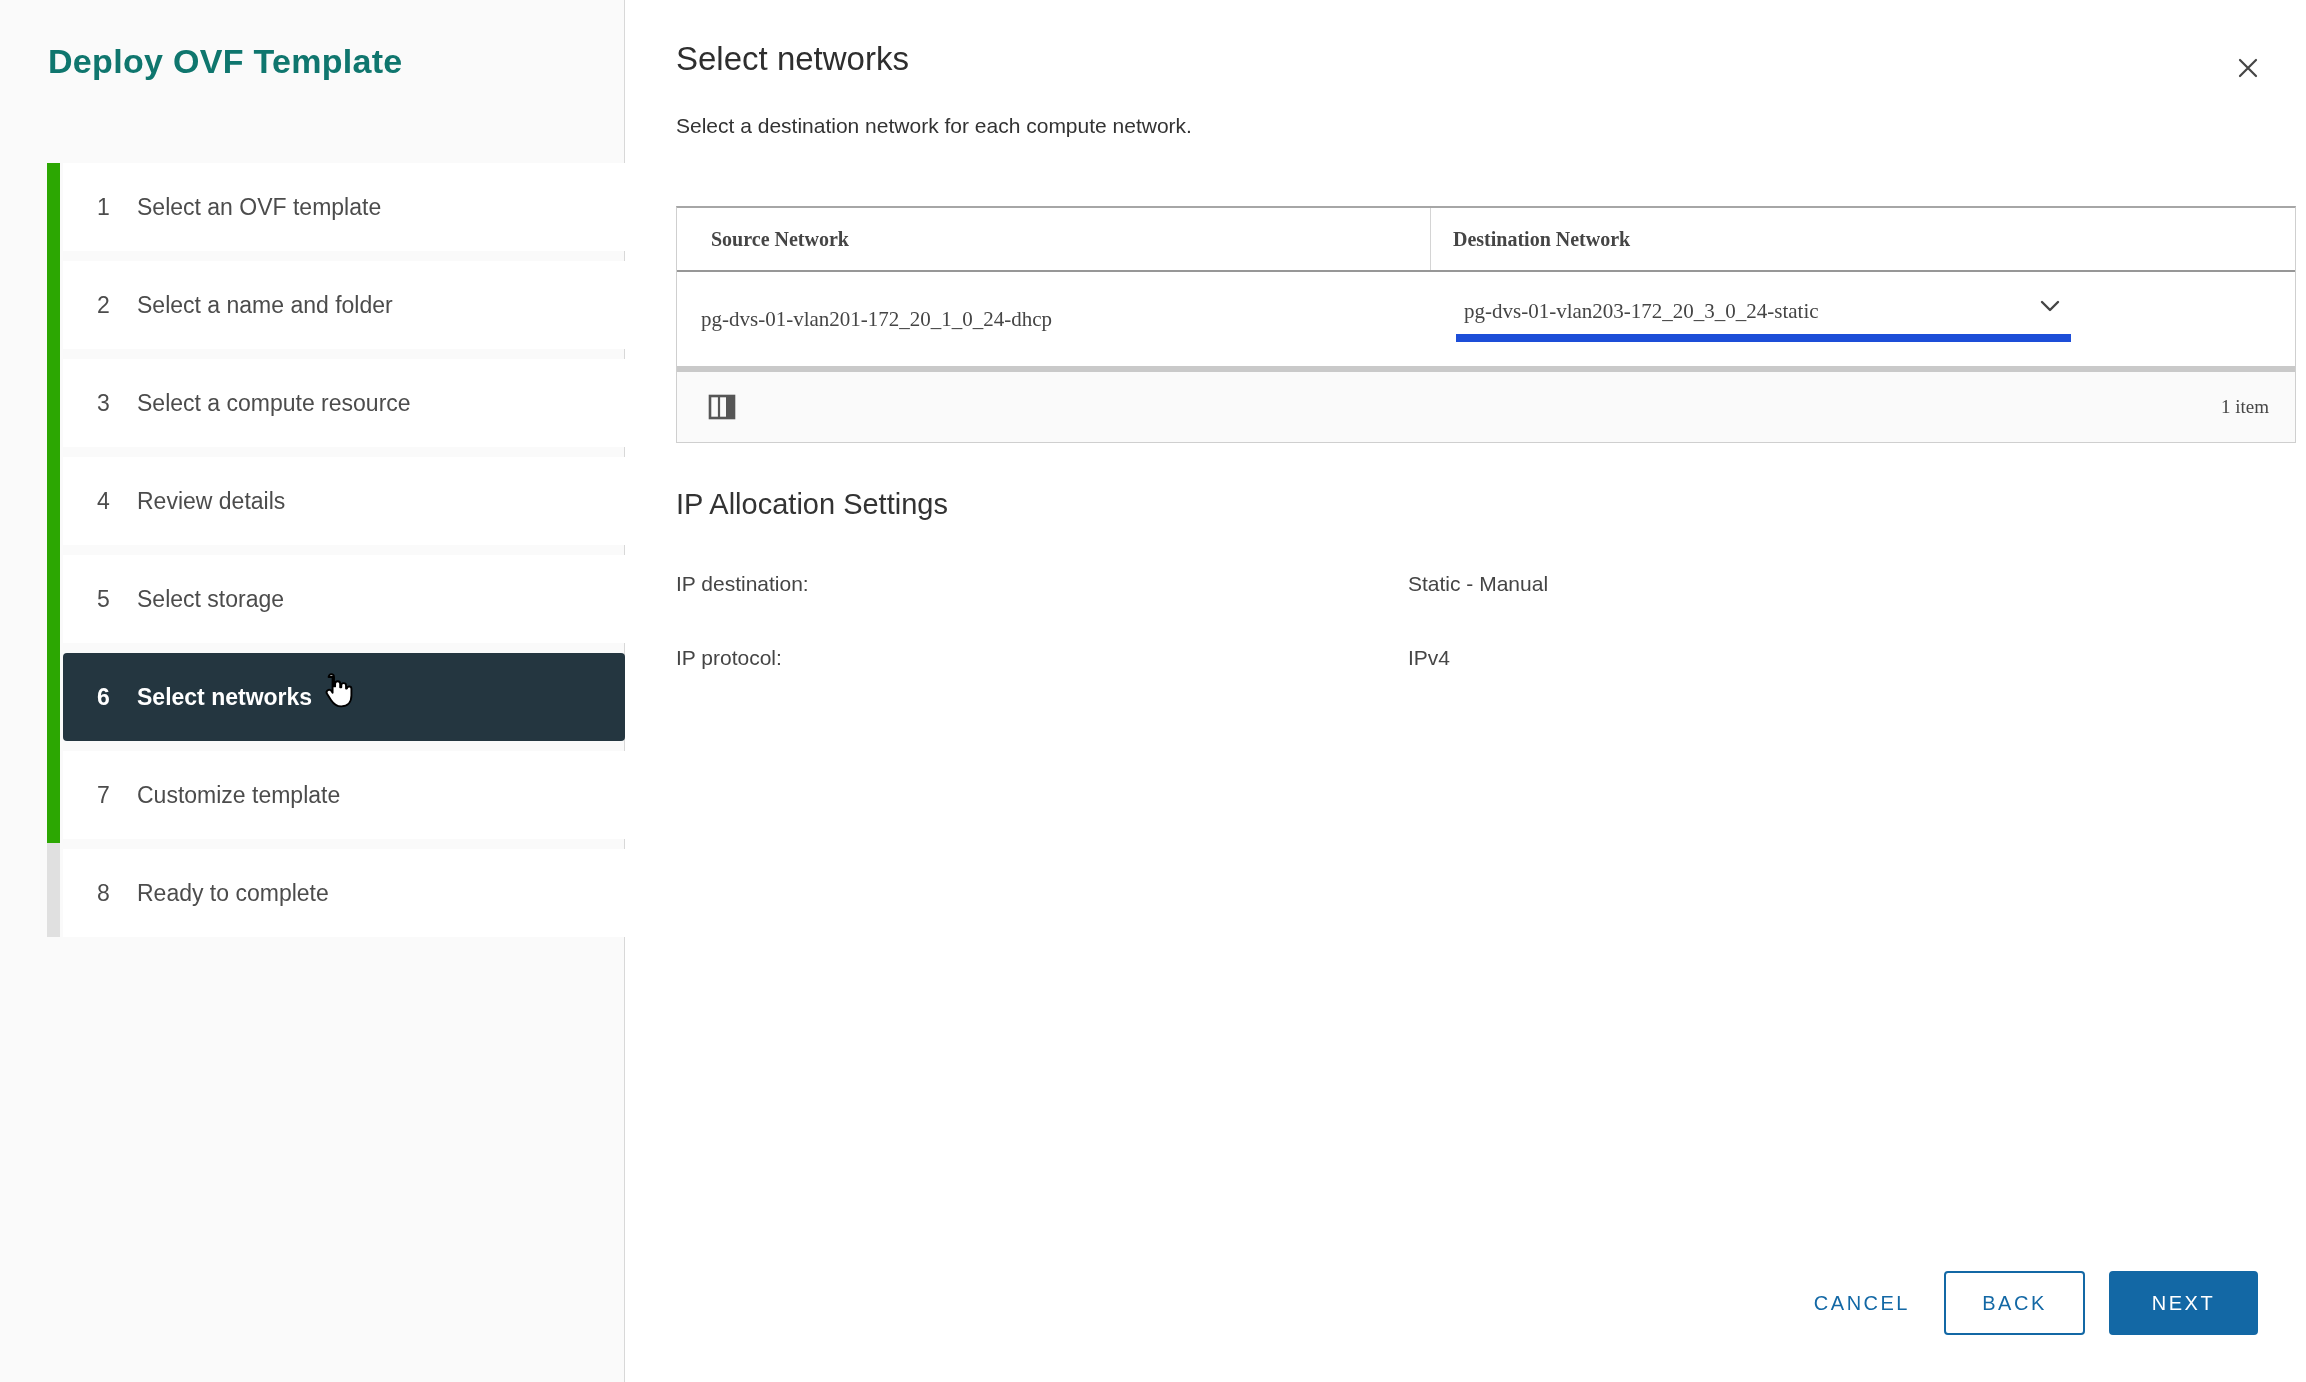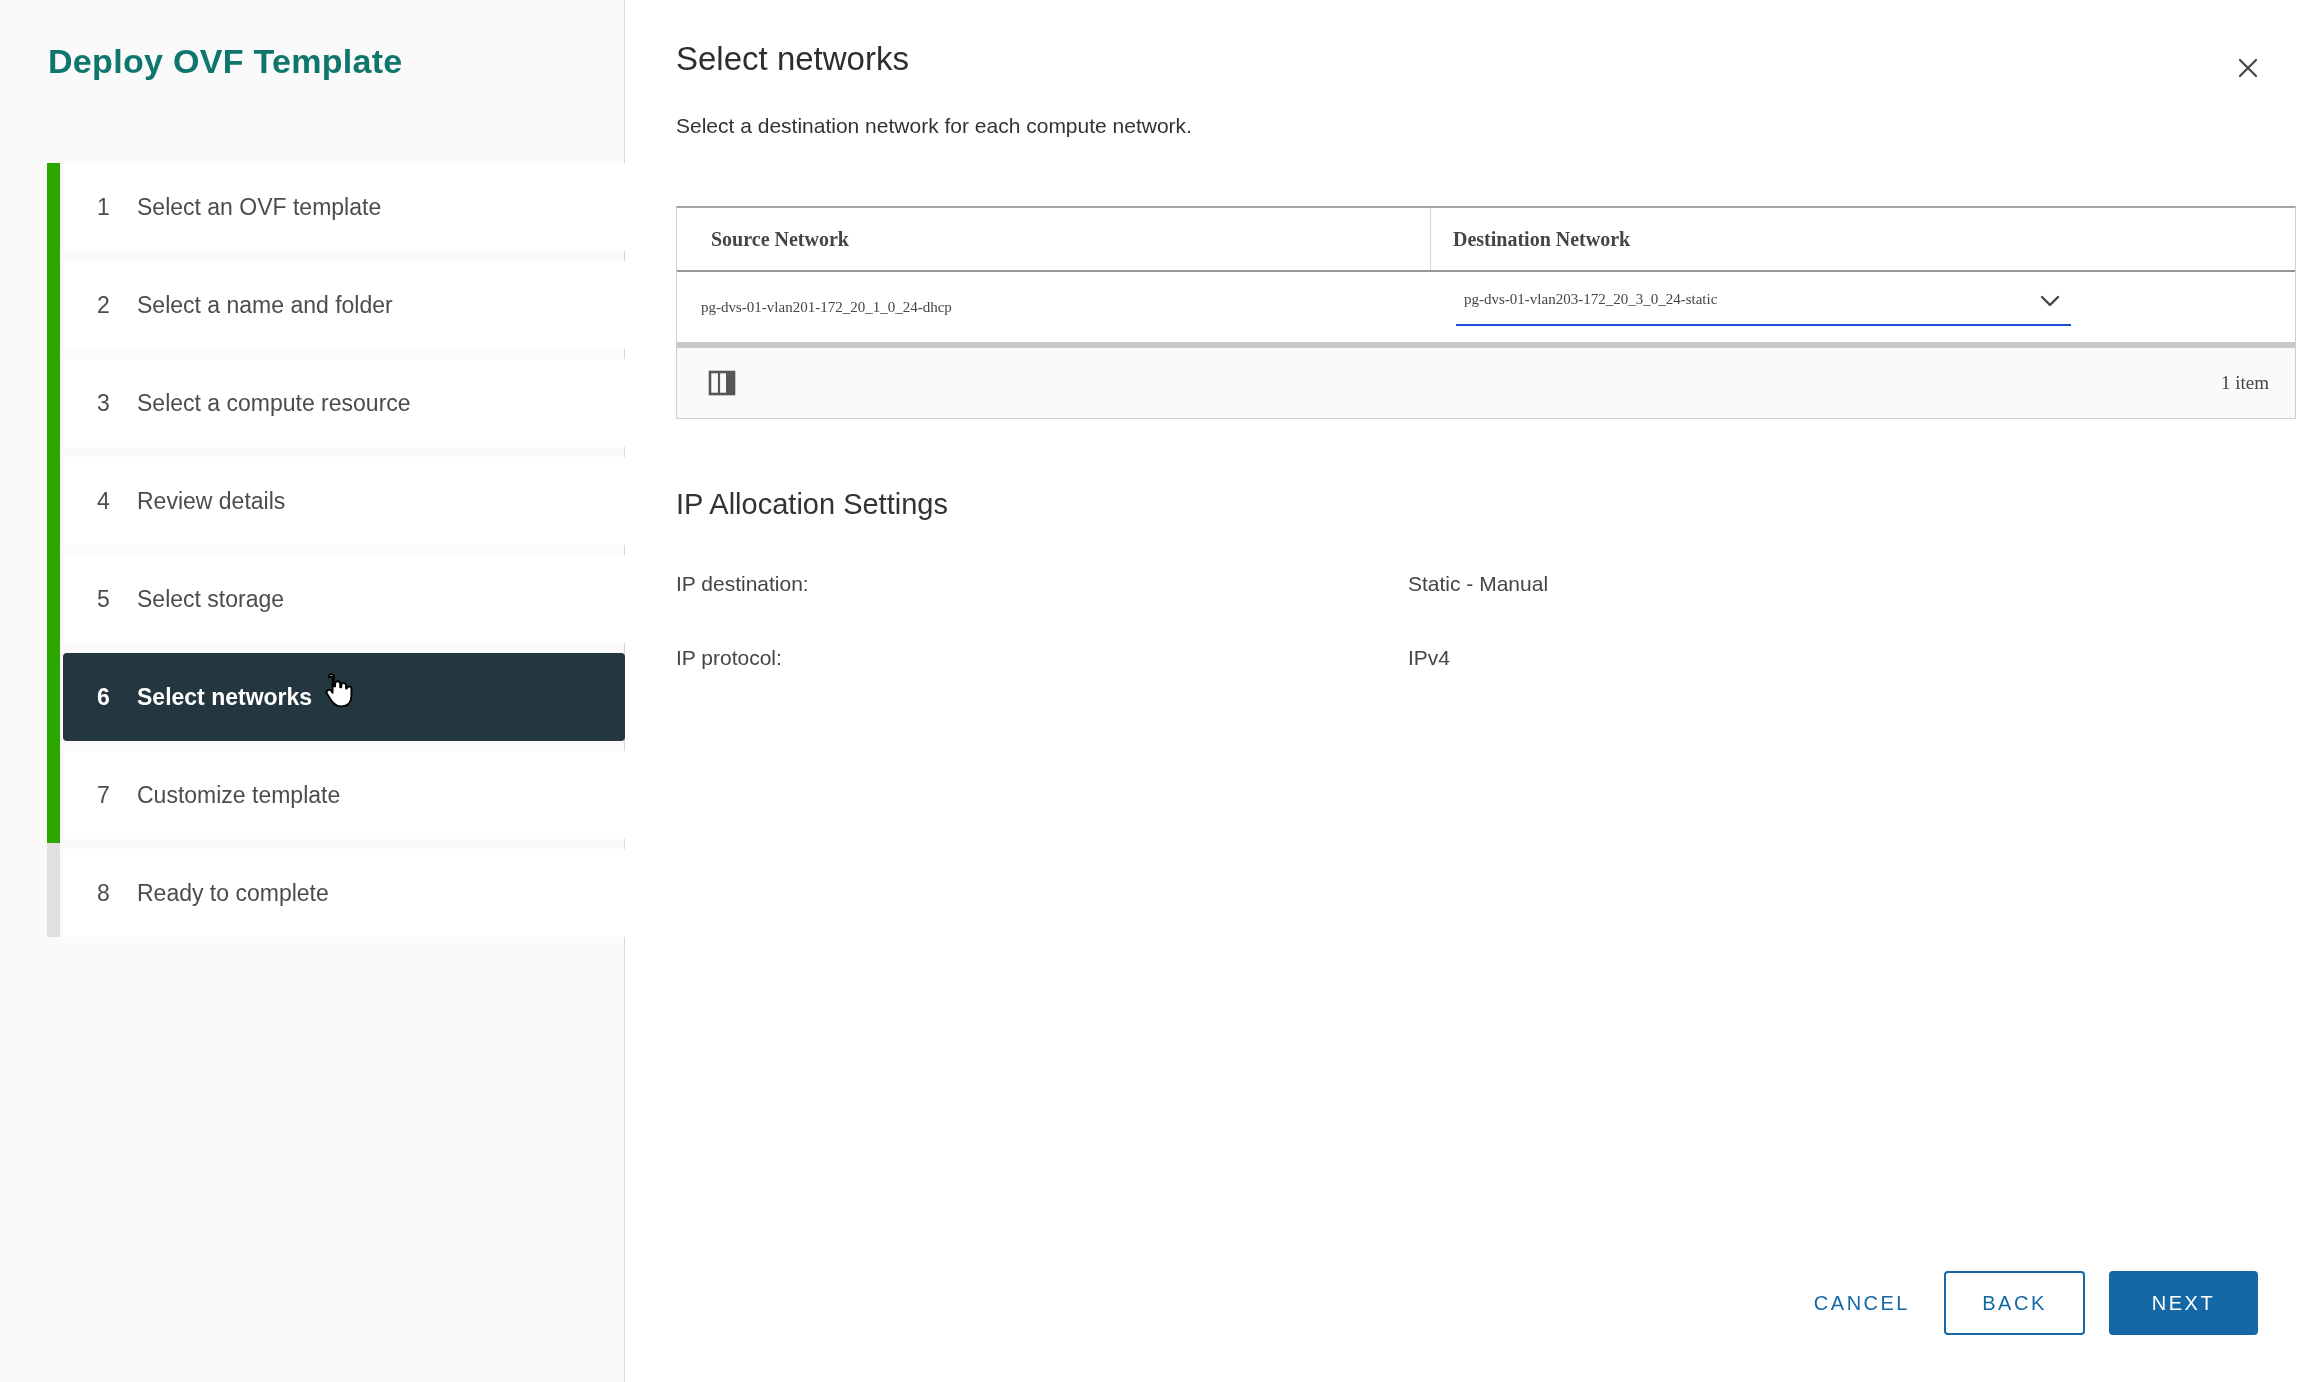--- a/index.html
+++ b/index.html
@@ -49,26 +49,26 @@
     position:absolute; left:50px; top:206px; width:1620px;
     border:1px solid #cfcfcf; border-top:2px solid #a6a6a6; background:#fff;font-family:Liberation Serif, serif;
   }
   .grid-head { display:flex; height:64px; border-bottom:2px solid #979797; }
   .grid-head .col {
     display:flex; align-items:center;
     font-size:20px; font-weight:700; color:#454545;
   }
   .col-src { width:753px; padding-left:34px; }
   .col-dst { flex:1; padding-left:22px; border-left:1px solid #d4d4d4; }
-  .grid-row { display:flex; height:70px; align-items:center; font-size:15px; color:#454545; }
+  .grid-row { display:flex; height:94px; align-items:center; font-size:21px; color:#454545; }
   .grid-row .cell-src { width:753px; padding-left:24px; }
   .grid-row .cell-dst { flex:1; padding-left:26px; }
   .select {
-    width:615px; display:flex; align-items:flex-end; justify-content:space-between;
-    border-bottom:2px solid #1d4ed8; padding:2px 10px 16px 8px; cursor:pointer;
+    width:615px; display:flex; align-items:flex-start; justify-content:space-between;
+    border-bottom:8px solid #1d4ed8; padding:2px 10px 10px 8px; cursor:pointer;
   }
   .thick-divider { height:6px; background:#c9c9c9; }
   .grid-foot {
     height:70px; background:#fafafa; display:flex; align-items:center;
     justify-content:space-between; padding:0 26px 0 30px;
     font-size:19px; color:#454545;
   }
   .col-toggle { width:30px; height:30px; cursor:pointer; }
 
   

